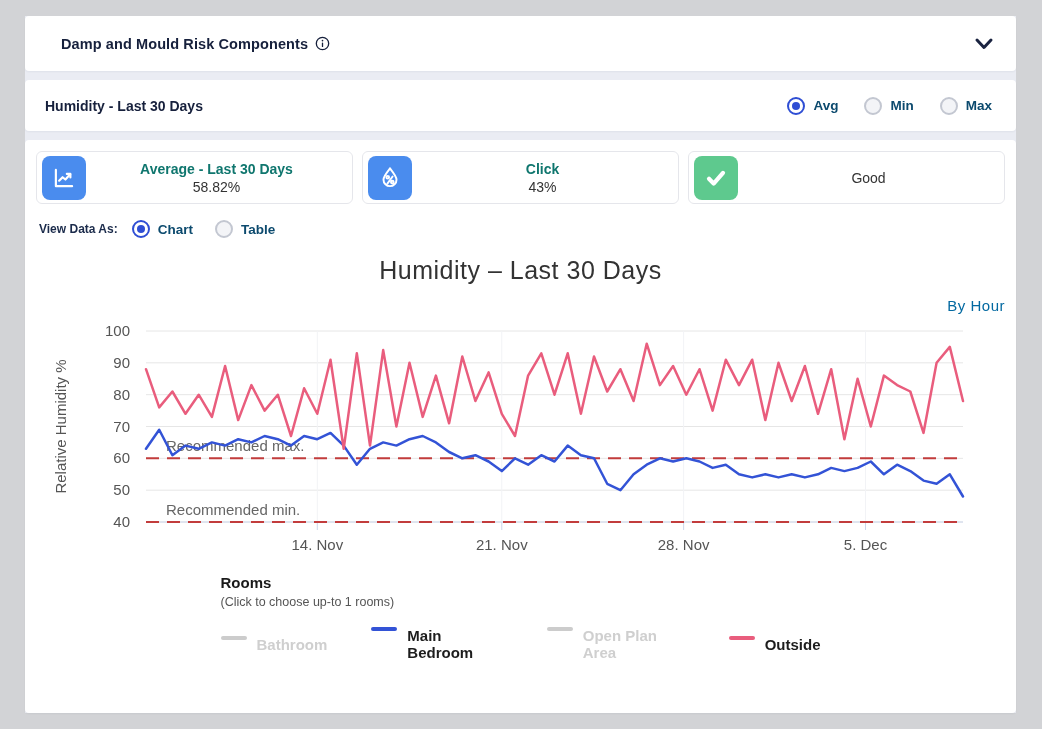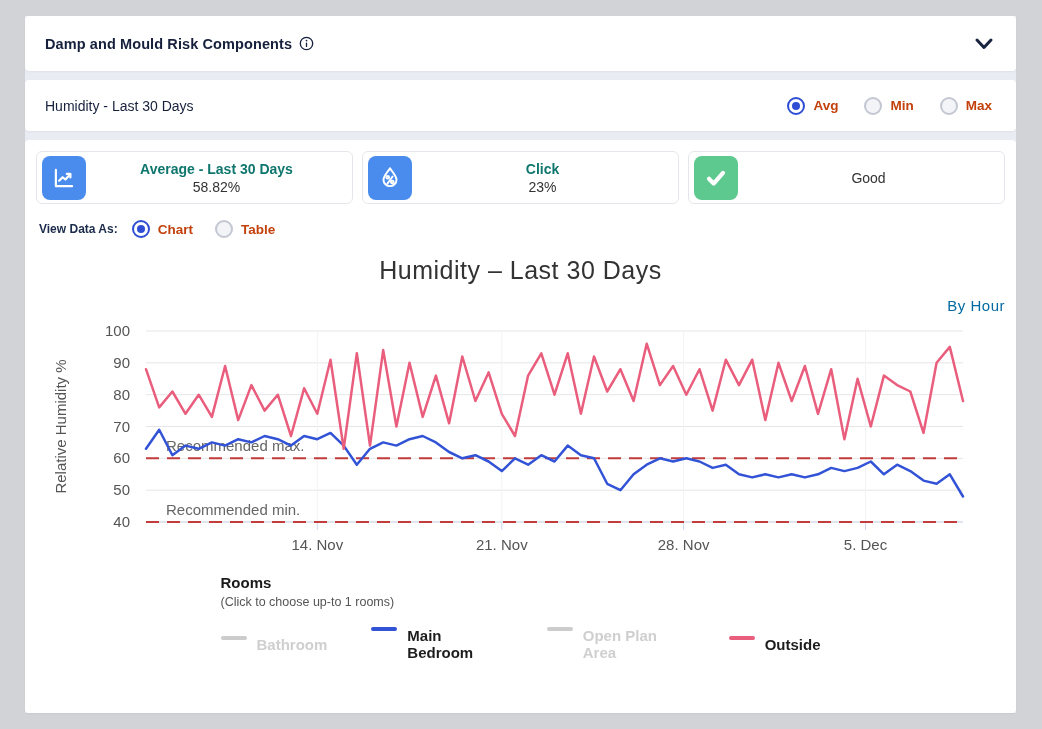--- a/index.html
+++ b/index.html
@@ -6,34 +6,34 @@
   html,body { width: 1042px; height: 729px; }
   body {
     background: #d2d3d6;
     padding: 16px 26px 16px 25px;
     font-family: "Liberation Sans", sans-serif;
   }
   .app { width: 991px; height: 697px; background: #eaecf3; display: flex; flex-direction: column; gap: 9px; }
   .panel { background: #ffffff; border-radius: 4px; box-shadow: 0 1px 2px rgba(20,30,60,.05); }
 
   
-  .accordion { height: 55px; display: flex; align-items: center; padding: 0 22px 0 20px; }
+  .accordion { height: 55px; display: flex; align-items: center; padding: 0 22px 0 36px; }
   .accordion-title { font-size: 14.5px; font-weight: 700; color: #16203c; letter-spacing: .1px; display: flex; align-items: center; gap: 7px; }
   .spacer { flex: 1; }
   .chev-btn { background: none; border: none; cursor: pointer; display: flex; align-items: center; }
 
   
   .metricbar { height: 51px; display: flex; align-items: center; padding: 0 24px 0 20px; }
-  .metricbar-title { font-size: 14px; font-weight: 400; color: #16203c; }
+  .metricbar-title { font-size: 14px; font-weight: 700; color: #16203c; }
   .radio-group { display: flex; align-items: center; gap: 26px; }
   .radio-opt { display: flex; align-items: center; gap: 8px; cursor: pointer; }
   .radio-circle { width: 18px; height: 18px; border-radius: 50%; border: 2px solid #c3c7d1; background: #f3f4f7; position: relative; flex: 0 0 auto; }
   .radio-circle.sel { border-color: #2f4ed4; background: #ffffff; }
   .radio-circle.sel::after { content: ""; position: absolute; left: 3px; top: 3px; width: 8px; height: 8px; border-radius: 50%; background: #2f4ed4; }
-  .radio-label { font-size: 13.5px; font-weight: 700; color: #c2410c; }
+  .radio-label { font-size: 13.5px; font-weight: 700; color: #0c4a6e; }
 
   
   .content { flex: 1; padding: 11px 11px 0 11px; overflow: hidden; }
   .stats-row { display: flex; gap: 9px; }
   .stat-card { flex: 1; height: 53px; border: 1px solid #e5e6eb; border-radius: 6px; background: #fff; display: flex; align-items: center; padding: 4px 5px; }
   .stat-icon { width: 44px; height: 44px; border-radius: 8px; display: flex; align-items: center; justify-content: center; flex: 0 0 auto; }
   .stat-icon.blue { background: #4a8cee; }
   .stat-icon.green { background: #5ec98e; }
   .stat-text { flex: 1; text-align: center; display: flex; flex-direction: column; justify-content: center; gap: 2px; }
   .stat-title { font-size: 14px; font-weight: 700; color: #0f766e; }
@@ -126,21 +126,21 @@
         <span class="stat-icon blue">
           <svg width="26" height="26" viewBox="0 0 24 24" fill="none" stroke="#ffffff" stroke-width="1.8" stroke-linecap="round">
               <path d="M12 3.2c3.4 4.3 6 7.3 6 10.3a6 6 0 0 1-12 0c0-3 2.6-6 6-10.3z"></path>
               <circle cx="9.9" cy="11.3" r="1.25"></circle>
               <circle cx="14.1" cy="15.8" r="1.25"></circle>
               <path d="M14.4 10.6l-4.8 6.6"></path>
             </svg>
         </span>
         <span class="stat-text">
           <span class="stat-title">Click</span>
-          <span class="stat-value">23%</span>
+          <span class="stat-value">43%</span>
         </span>
       </div>
       <div class="stat-card">
         <span class="stat-icon green">
           <svg width="28" height="28" viewBox="0 0 24 24" fill="none" stroke="#ffffff" stroke-width="3.6" stroke-linecap="round" stroke-linejoin="round">
               <path d="M6 12.6l4 4.2L18 7.6"></path>
             </svg>
         </span>
         <span class="stat-text">
           <span class="stat-title regular">Good</span>

